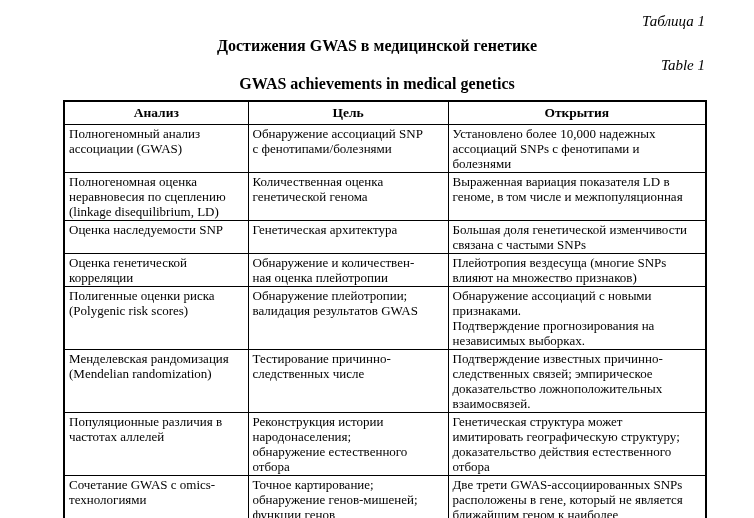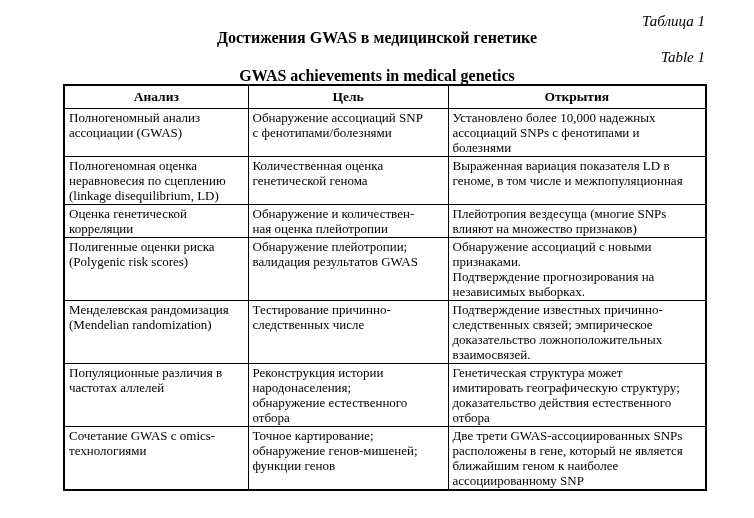--- a/index.html
+++ b/index.html
@@ -23,22 +23,22 @@
     padding-right: 49px;
   }
   .caption-ru { margin-top: 2px; }
   .caption-en { margin-top: 3px; }
   .doc-title {
     text-align: center;
     font-weight: bold;
     font-size: 16px;
     line-height: 17px;
   }
-  .title-ru { margin-top: 0; }
-  .title-en { margin-top: 2px; margin-bottom: 0; }
+  .title-ru { margin-top: 8px; }
+  .title-en { margin-top: 2px; margin-bottom: 8px; }
   table.gwas {
     border-collapse: collapse;
     table-layout: fixed;
     margin-left: 63px;
     width: 642px;
     border: 2px solid #000;
     font-family: Liberation Serif, serif;
   }
   table.gwas col.c1 { width: 184px; }
   table.gwas col.c2 { width: 200px; }
@@ -98,20 +98,26 @@
       <tr>
         <td>Полногеномная оценка
 неравновесия по сцеплению
 (linkage disequilibrium, LD)</td>
         <td>Количественная оценка
 генетической генома</td>
         <td>Выраженная вариация показателя LD в
 геноме, в том числе и межпопуляционная</td>
       </tr>
       <tr>
+        <td>Оценка наследуемости SNP</td>
+        <td>Генетическая архитектура</td>
+        <td>Большая доля генетической изменчивости
+связана с частыми SNPs</td>
+      </tr>
+      <tr>
         <td>Оценка генетической
 корреляции</td>
         <td>Обнаружение и количествен-
 ная оценка плейотропии</td>
         <td>Плейотропия вездесуща (многие SNPs
 влияют на множество признаков)</td>
       </tr>
       <tr>
         <td>Полигенные оценки риска
 (Polygenic risk scores)</td>

